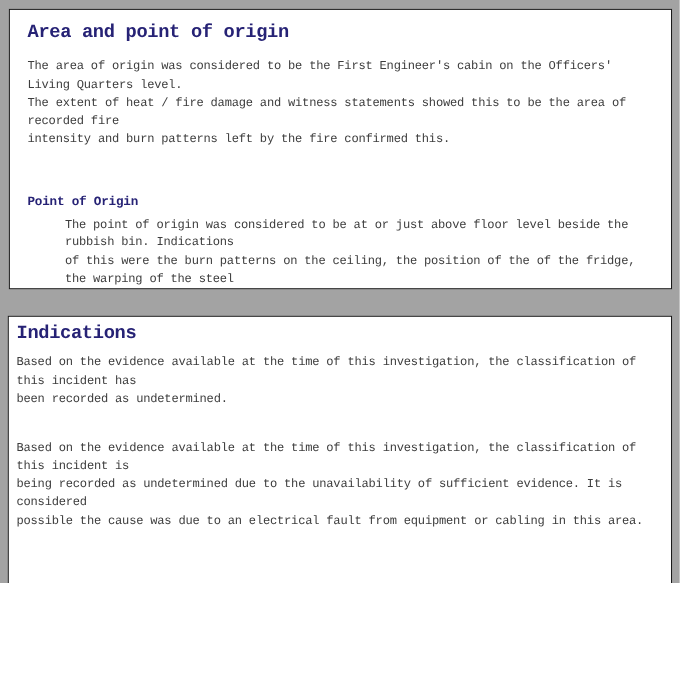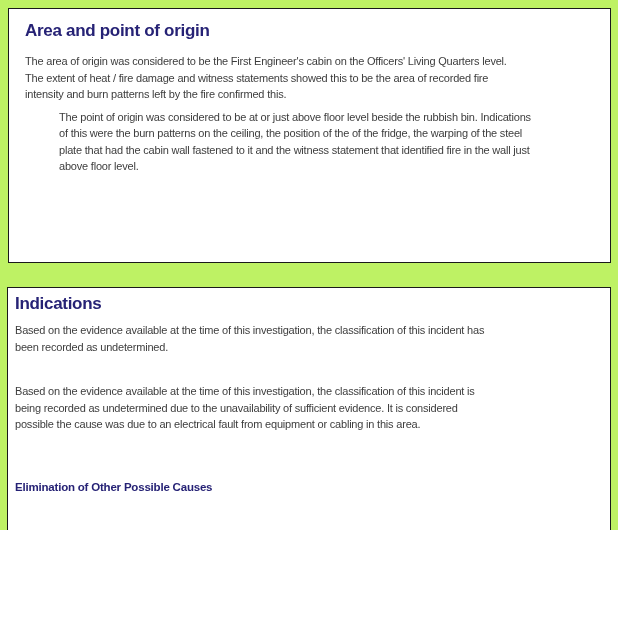--- a/index.html
+++ b/index.html
@@ -7,22 +7,23 @@
     padding: 0;
     background: #ffffff;
     width: 618px;
     height: 635px;
     font-family: "Liberation Sans", "DejaVu Sans", sans-serif;
   }
   .page {
     position: relative;
     width: 618px;
     height: 530px;
-    background: #bef264;
+    background: #a3a3a3;
     overflow: hidden;
+    font-family: Liberation Mono, monospace;
   }
   .frame {
     position: absolute;
     box-sizing: border-box;
     border: 1.5px solid #1a1a1a;
     background: #ffffff;
     overflow: hidden;
   }
   .frame-1 {
     left: 8px;
@@ -75,20 +76,21 @@
 </head>
 <body>
 
 <div class="page">
 
   <div class="frame frame-1">
     <h1 class="section-title">Area and point of origin</h1>
     <p class="para para-a">The area of origin was considered to be the First Engineer's cabin on the Officers' Living Quarters level.
 The extent of heat / fire damage and witness statements showed this to be the area of recorded fire
 intensity and burn patterns left by the fire confirmed this.</p>
+    <h2 class="subsection-title">Point of Origin</h2>
     <p class="para para-b">The point of origin was considered to be at or just above floor level beside the rubbish bin. Indications
 of this were the burn patterns on the ceiling, the position of the of the fridge, the warping of the steel
 plate that had the cabin wall fastened to it and the witness statement that identified fire in the wall just
 above floor level.</p>
   </div>
 
   <div class="frame frame-2">
     <h1 class="section-title">Indications</h1>
     <p class="para para-a">Based on the evidence available at the time of this investigation, the classification of this incident has
 been recorded as undetermined.</p>

